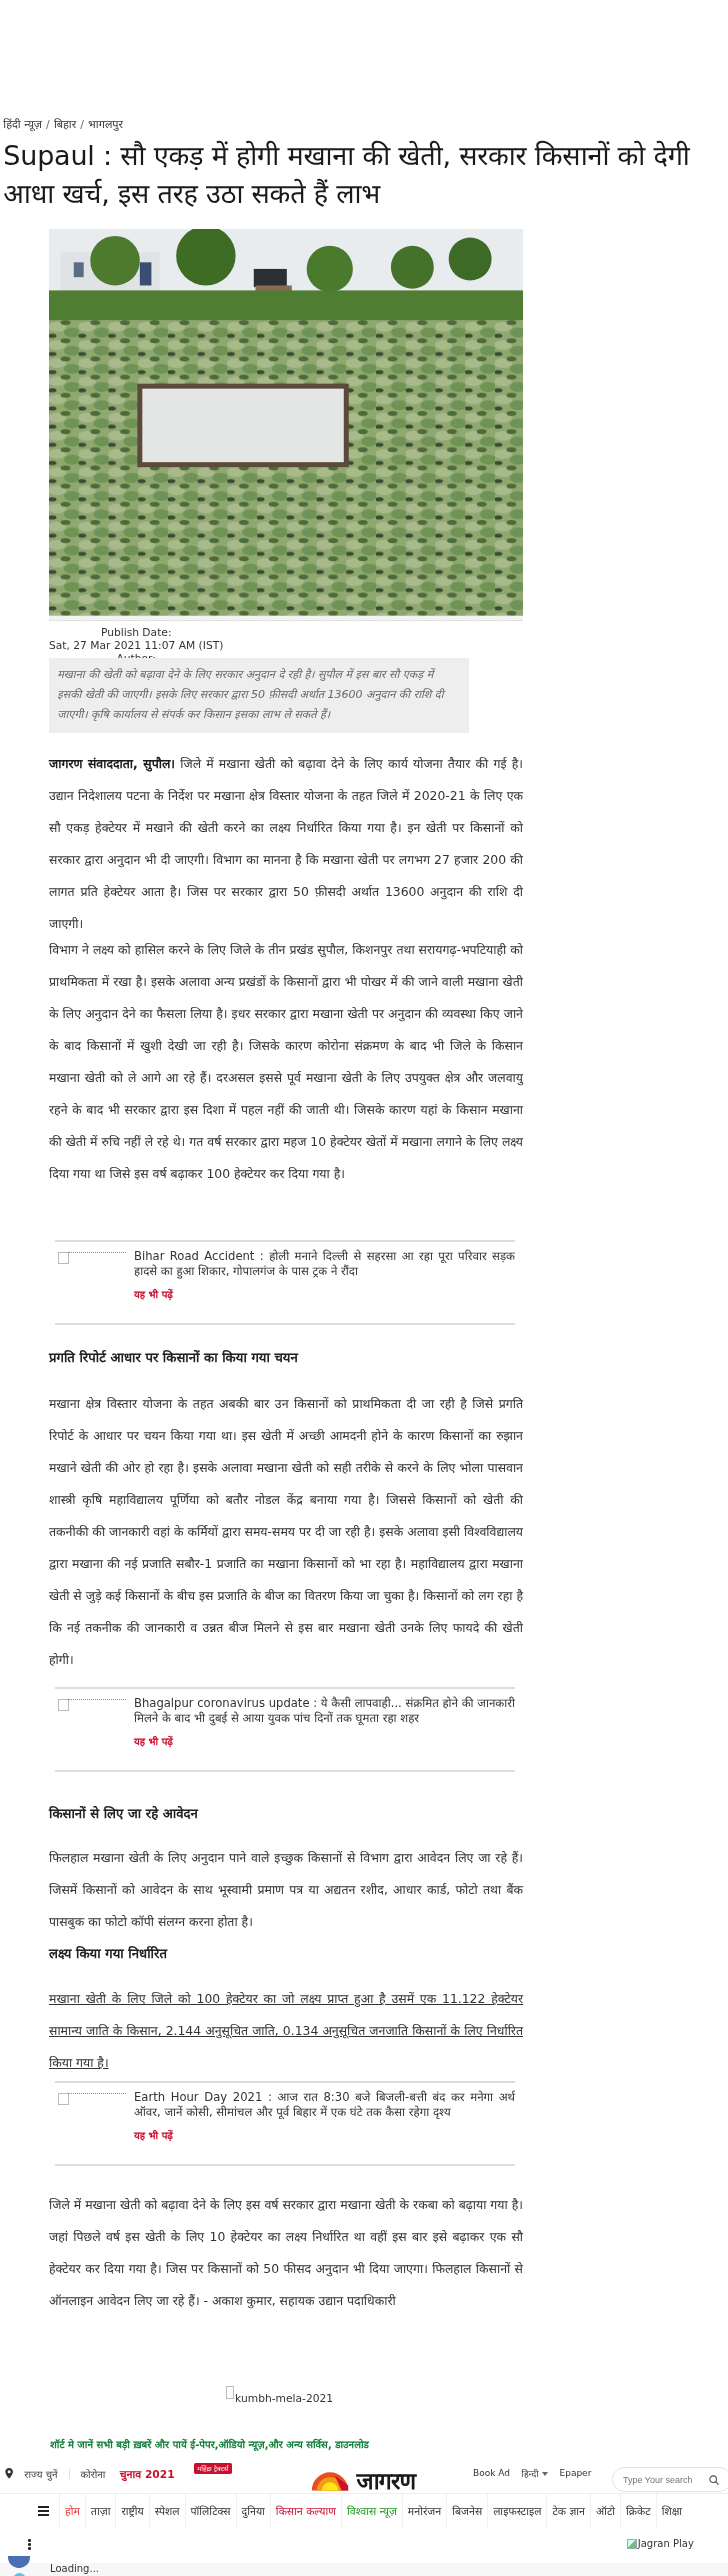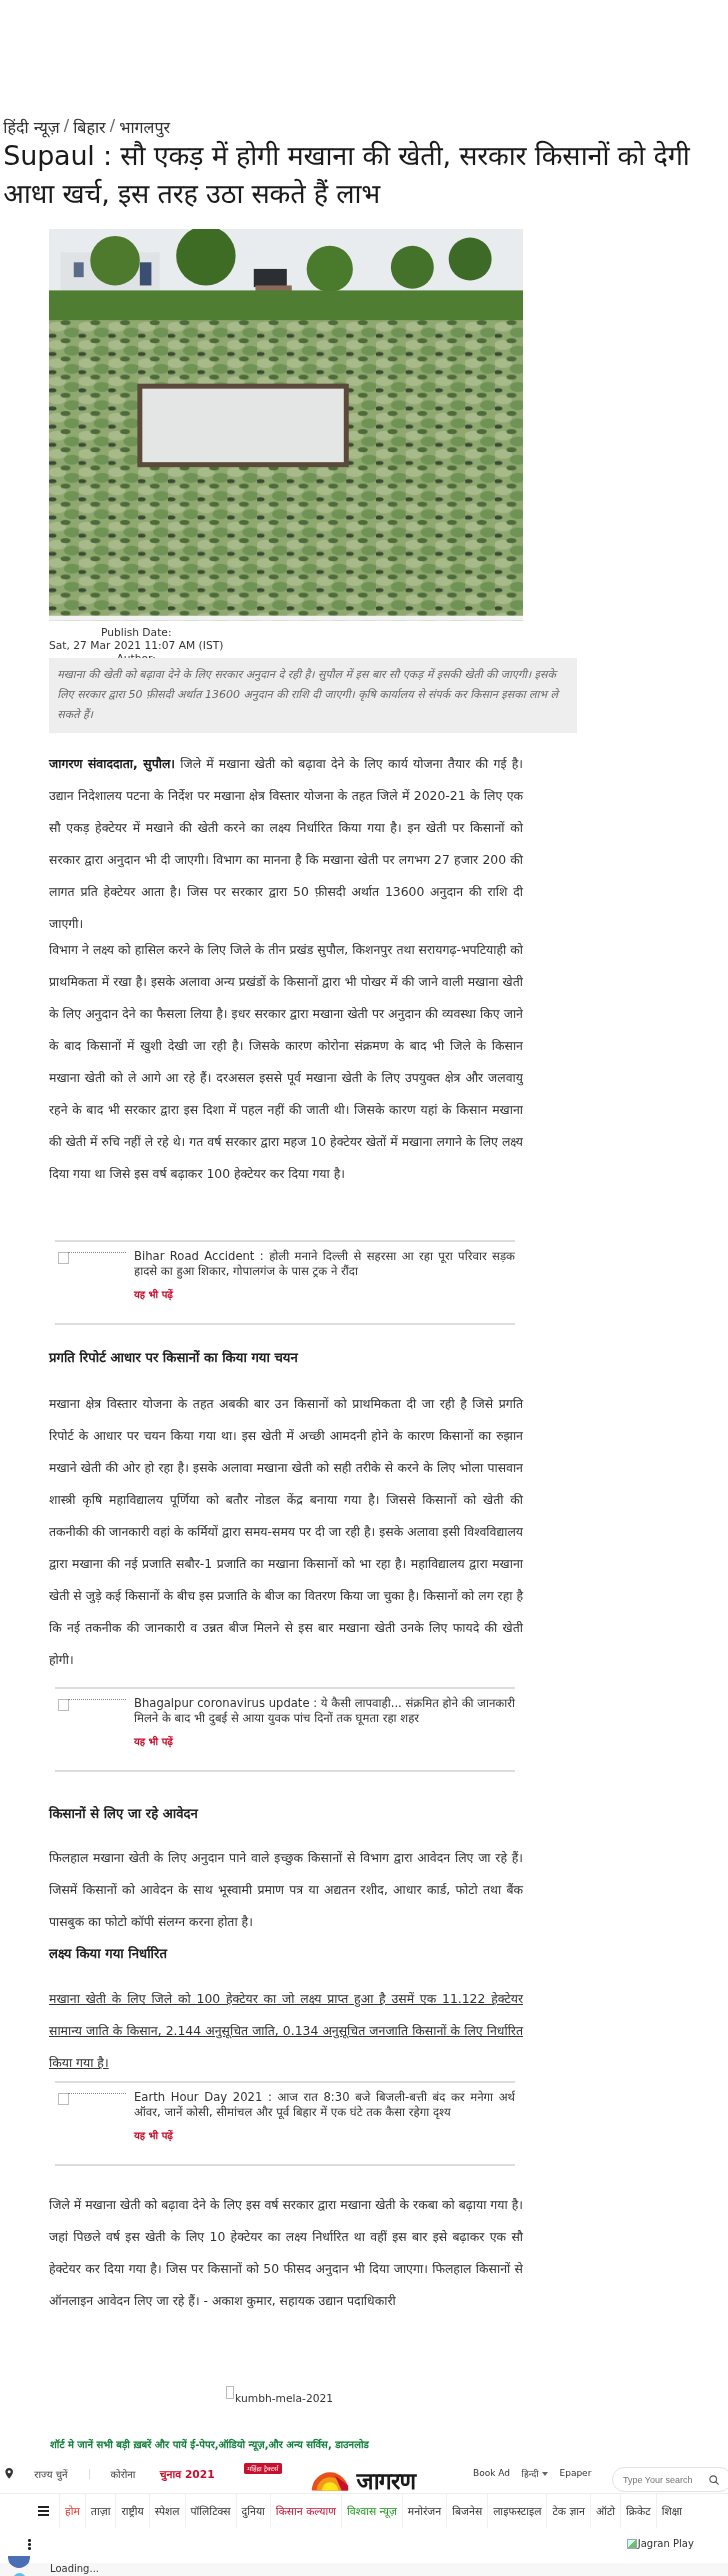--- a/index.html
+++ b/index.html
@@ -1,49 +1,49 @@
 <!DOCTYPE html>
 <html style="font-size:13.2px"><head>
 <meta charset="utf-8">
 <style>
   * { box-sizing: border-box; margin: 0; padding: 0; }
   html, body { width: 729px; height: 2576px; overflow: hidden; background: #ffffff; }
   body { font-family: "DejaVu Sans", "Liberation Sans", sans-serif; color: #222; position: relative; }
 
-  .breadcrumb { position: absolute; left: 3.3px; top: 116px; font-size: 16px; color: #333; display: flex; gap: 4.1px; align-items: flex-start; }
+  .breadcrumb { position: absolute; left: 3.3px; top: 116px; font-size: 11px; color: #333; display: flex; gap: 4.1px; align-items: flex-end; }
   .breadcrumb .sep { color: #666; }
 
   .headline { position: absolute; left: 3.3px; top: 137px; width: 723px; font-size: 27px; line-height: 38px; color: #1a1a1a; font-weight: 500; letter-spacing: -0.2px; }
 
   .hero { position: absolute; left: 49px; top: 229px; width: 474px; height: 392px; overflow: hidden; background: #e8ecef; }
   .hero svg { display: block; }
 
   .meta { position: absolute; left: 49px; top: 626px; height: 25px; display: flex; align-items: center; font-size: 10.7px; color: #333; flex-direction: column; }
   .meta .divider { width: 0.8px; height: 18px; background: #ccc; margin: 0 11.6px; }
   .meta .author-name { font-weight: 600; color: #222; margin-left: 3.3px; }
 
-  .summary { position: absolute; left: 49px; top: 658px; width: 528px; background: #eeeeee; padding: 6.6px 8.3px 8.3px 8.3px; font-size: 11px; font-style: italic; line-height: 20px; color: #666; }
+  .summary { position: absolute; left: 49px; top: 658px; width: 420px; background: #eeeeee; padding: 6.6px 8.3px 8.3px 8.3px; font-size: 11px; font-style: italic; line-height: 20px; color: #666; }
 
   .article { position: absolute; left: 49px; width: 474px; font-size: 12.4px; line-height: 32px; color: #333; text-align: justify; }
   .article b { color: #1a1a1a; font-weight: 700; }
   .subhead { position: absolute; left: 49px; font-size: 13.2px; font-weight: 600; color: #222; }
 
   .related { position: absolute; left: 55px; width: 460px; border-top: 2.5px double #ddd; border-bottom: 2.5px double #ddd; padding: 6.6px 0 21.5px 0; }
   .related .thumb { position: absolute; left: 2.5px; top: 10px; width: 11.6px; height: 11.6px; border: 0.8px solid #bbb; background: #fff; }
   .related .thumb-line { position: absolute; left: 13.2px; top: 10px; width: 58px; height: 1.7px; border-top: 0.8px dotted #888; }
   .related .r-title { margin-left: 79px; font-size: 11.6px; line-height: 15.7px; color: #333; text-align: justify; }
   .related .r-read { margin-left: 79px; margin-top: 7.4px; font-size: 10px; color: #c8102e; font-weight: 600; }
 
   .kumbh { position: absolute; left: 226px; top: 2392px; font-size: 10.7px; color: #333; display: flex; align-items: flex-end; }
   .kumbh .box { width: 8.3px; height: 13.2px; border: 0.8px solid #bbb; margin-right: 0.8px; position: relative; top: -5.8px; }
 
   .app-promo { position: absolute; left: 50px; top: 2437px; font-size: 10px; font-weight: 600; color: #15803d; white-space: nowrap; }
 
   .topbar { position: absolute; left: 0; top: 2455px; width: 729px; height: 39px; background: #fff; border-bottom: 0.8px solid #eee; }
-  .topbar .left { position: absolute; left: 5px; top: 11.6px; display: flex; align-items: center; font-size: 10px; color: #444; gap: 21px; }
+  .topbar .left { position: absolute; left: 5px; top: 11.6px; display: flex; align-items: center; font-size: 10px; color: #444; gap: 11px; }
   .topbar .loc-icon { width: 8.3px; height: 10.7px; }
   .topbar .sep-v { width: 0.8px; height: 10px; background: #ddd; }
   .topbar .election { color: #c8102e; font-weight: 600; font-size: 10.7px; margin-left: 3.3px; }
   .topbar .sponsor { background: #c8102e; color: #fff; font-size: 6.6px; padding: 0.8px 3.3px; border-radius: 1.7px; margin-left: 8.3px; position: relative; top: -5px; }
   .logo { position: absolute; left: 310px; top: 2464px; display: flex; align-items: center; }
   .logo-word { font-size: 23px; font-weight: 900; color: #1a1a1a; margin-left: 6.6px; letter-spacing: -0.8px; }
   .topbar .right { position: absolute; left: 473px; top: 11.6px; display: flex; align-items: center; gap: 11.6px; font-size: 9px; color: #333; }
   .caret { width: 0; height: 0; border-left: 3.3px solid transparent; border-right: 3.3px solid transparent; border-top: 4.1px solid #666; display: inline-block; margin-left: 3.3px; vertical-align: middle; }
   .search { position: absolute; left: 612px; top: 2467px; width: 120px; height: 25px; border: 0.8px solid #e3e3e3; border-radius: 12.4px; display: flex; align-items: center; padding-left: 10px; }
   .search input { border: none; outline: none; font-size: 9px; color: #999; width: 83px; background: transparent; font-family: "Liberation Sans", sans-serif; }

